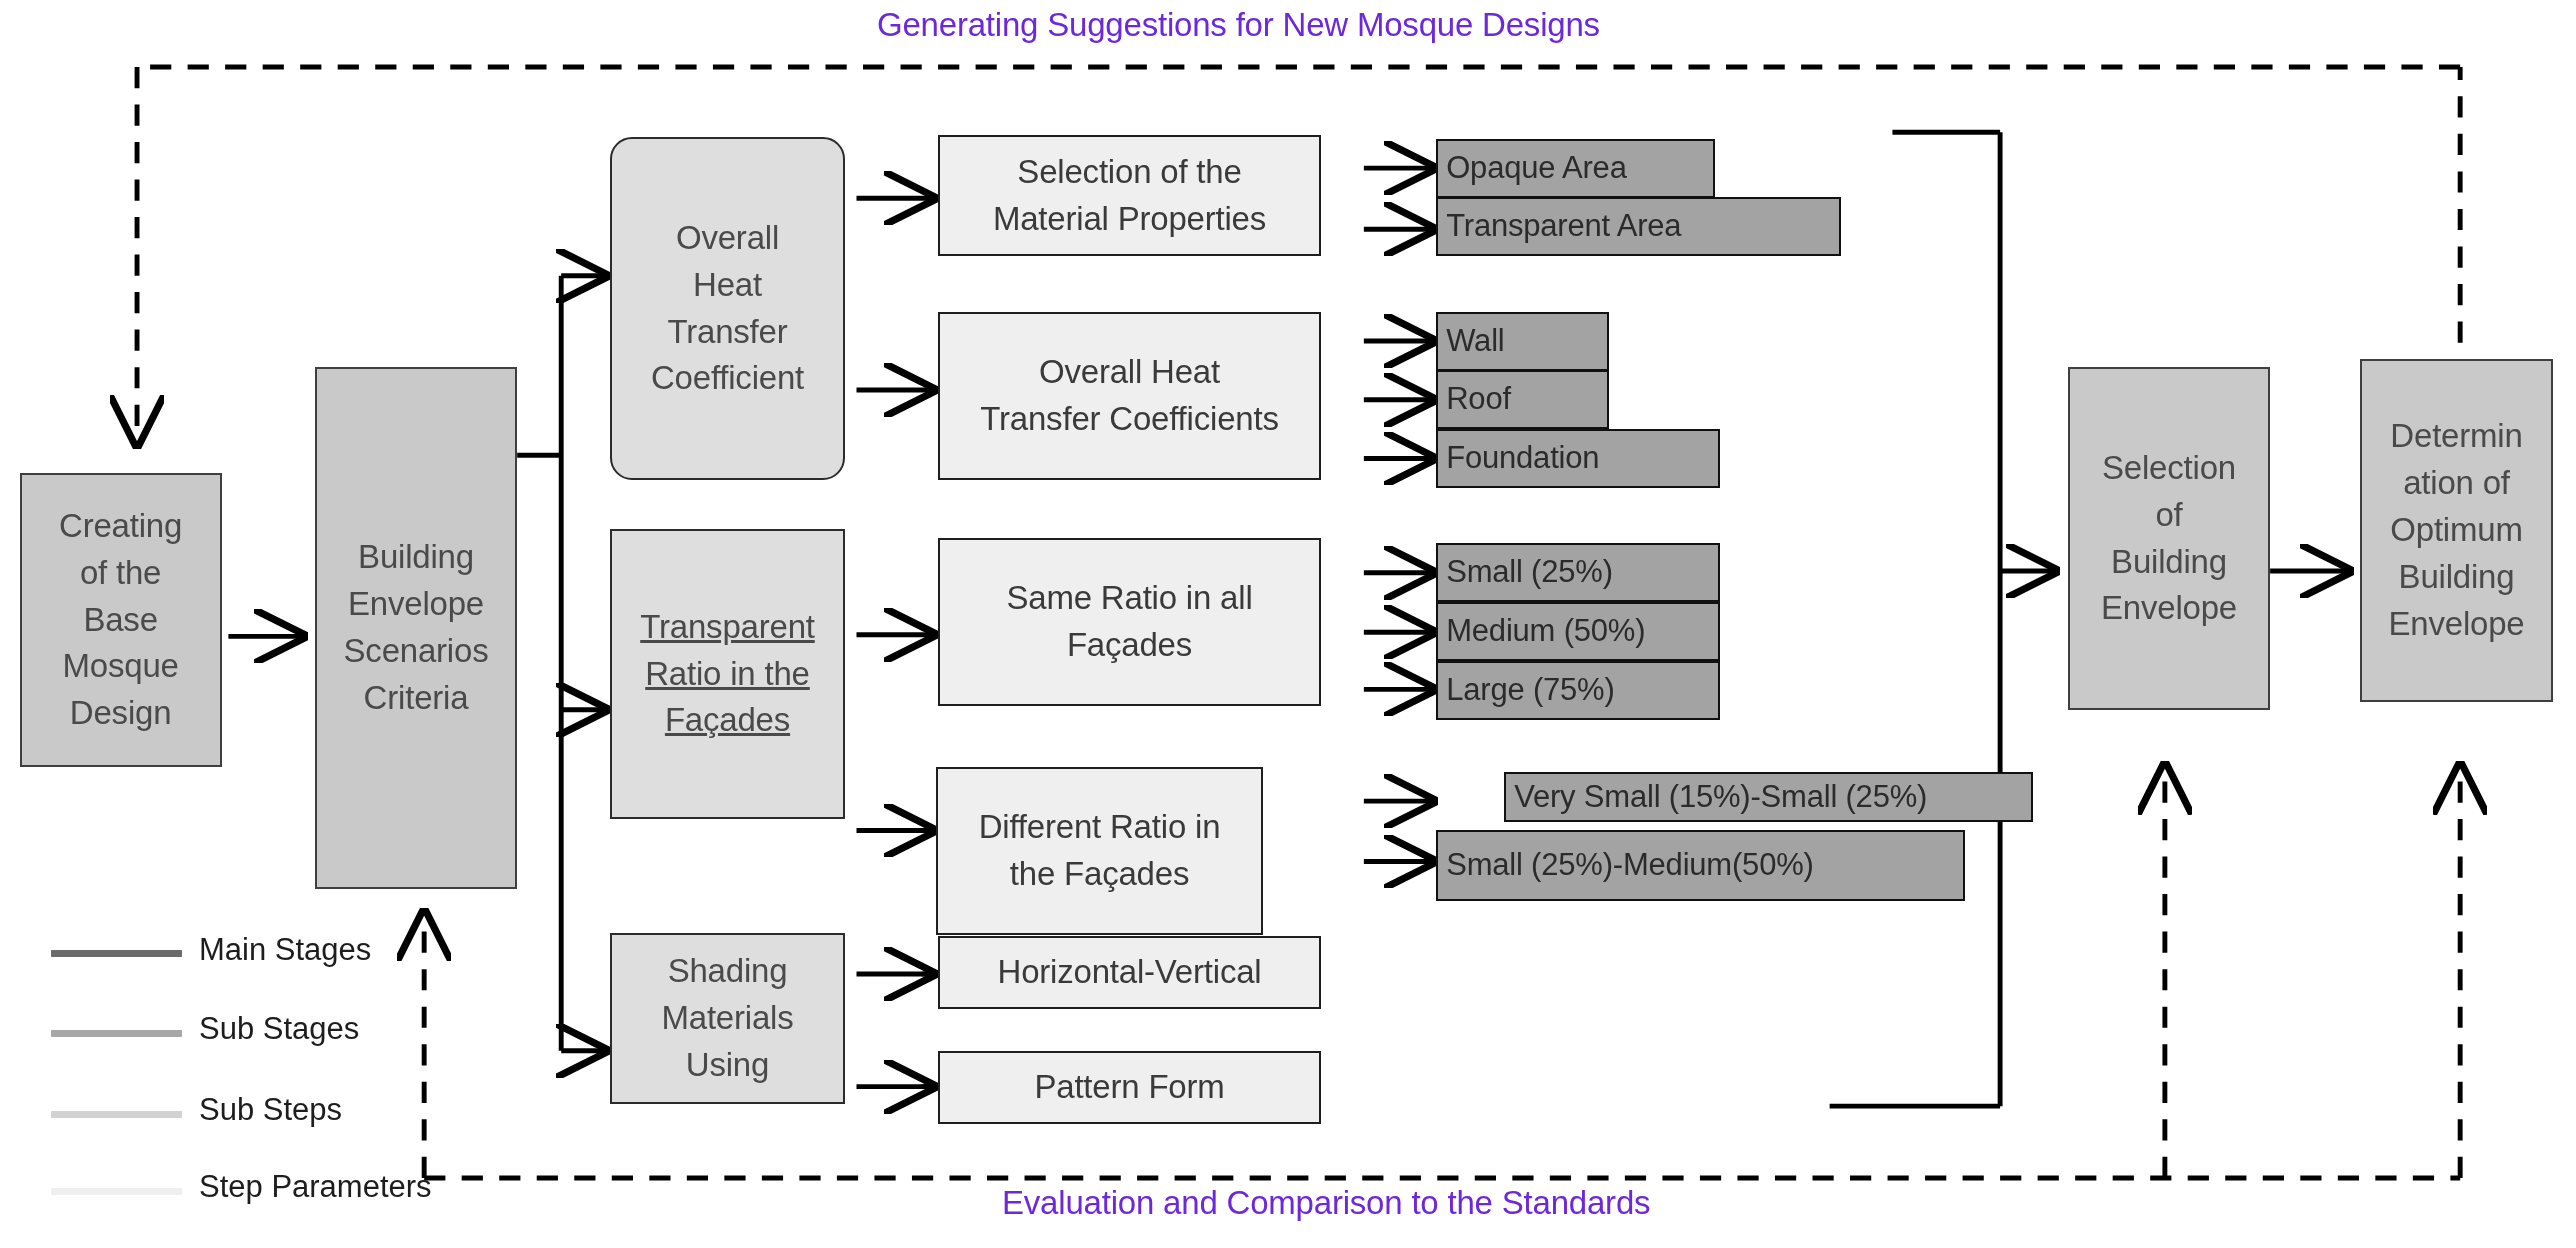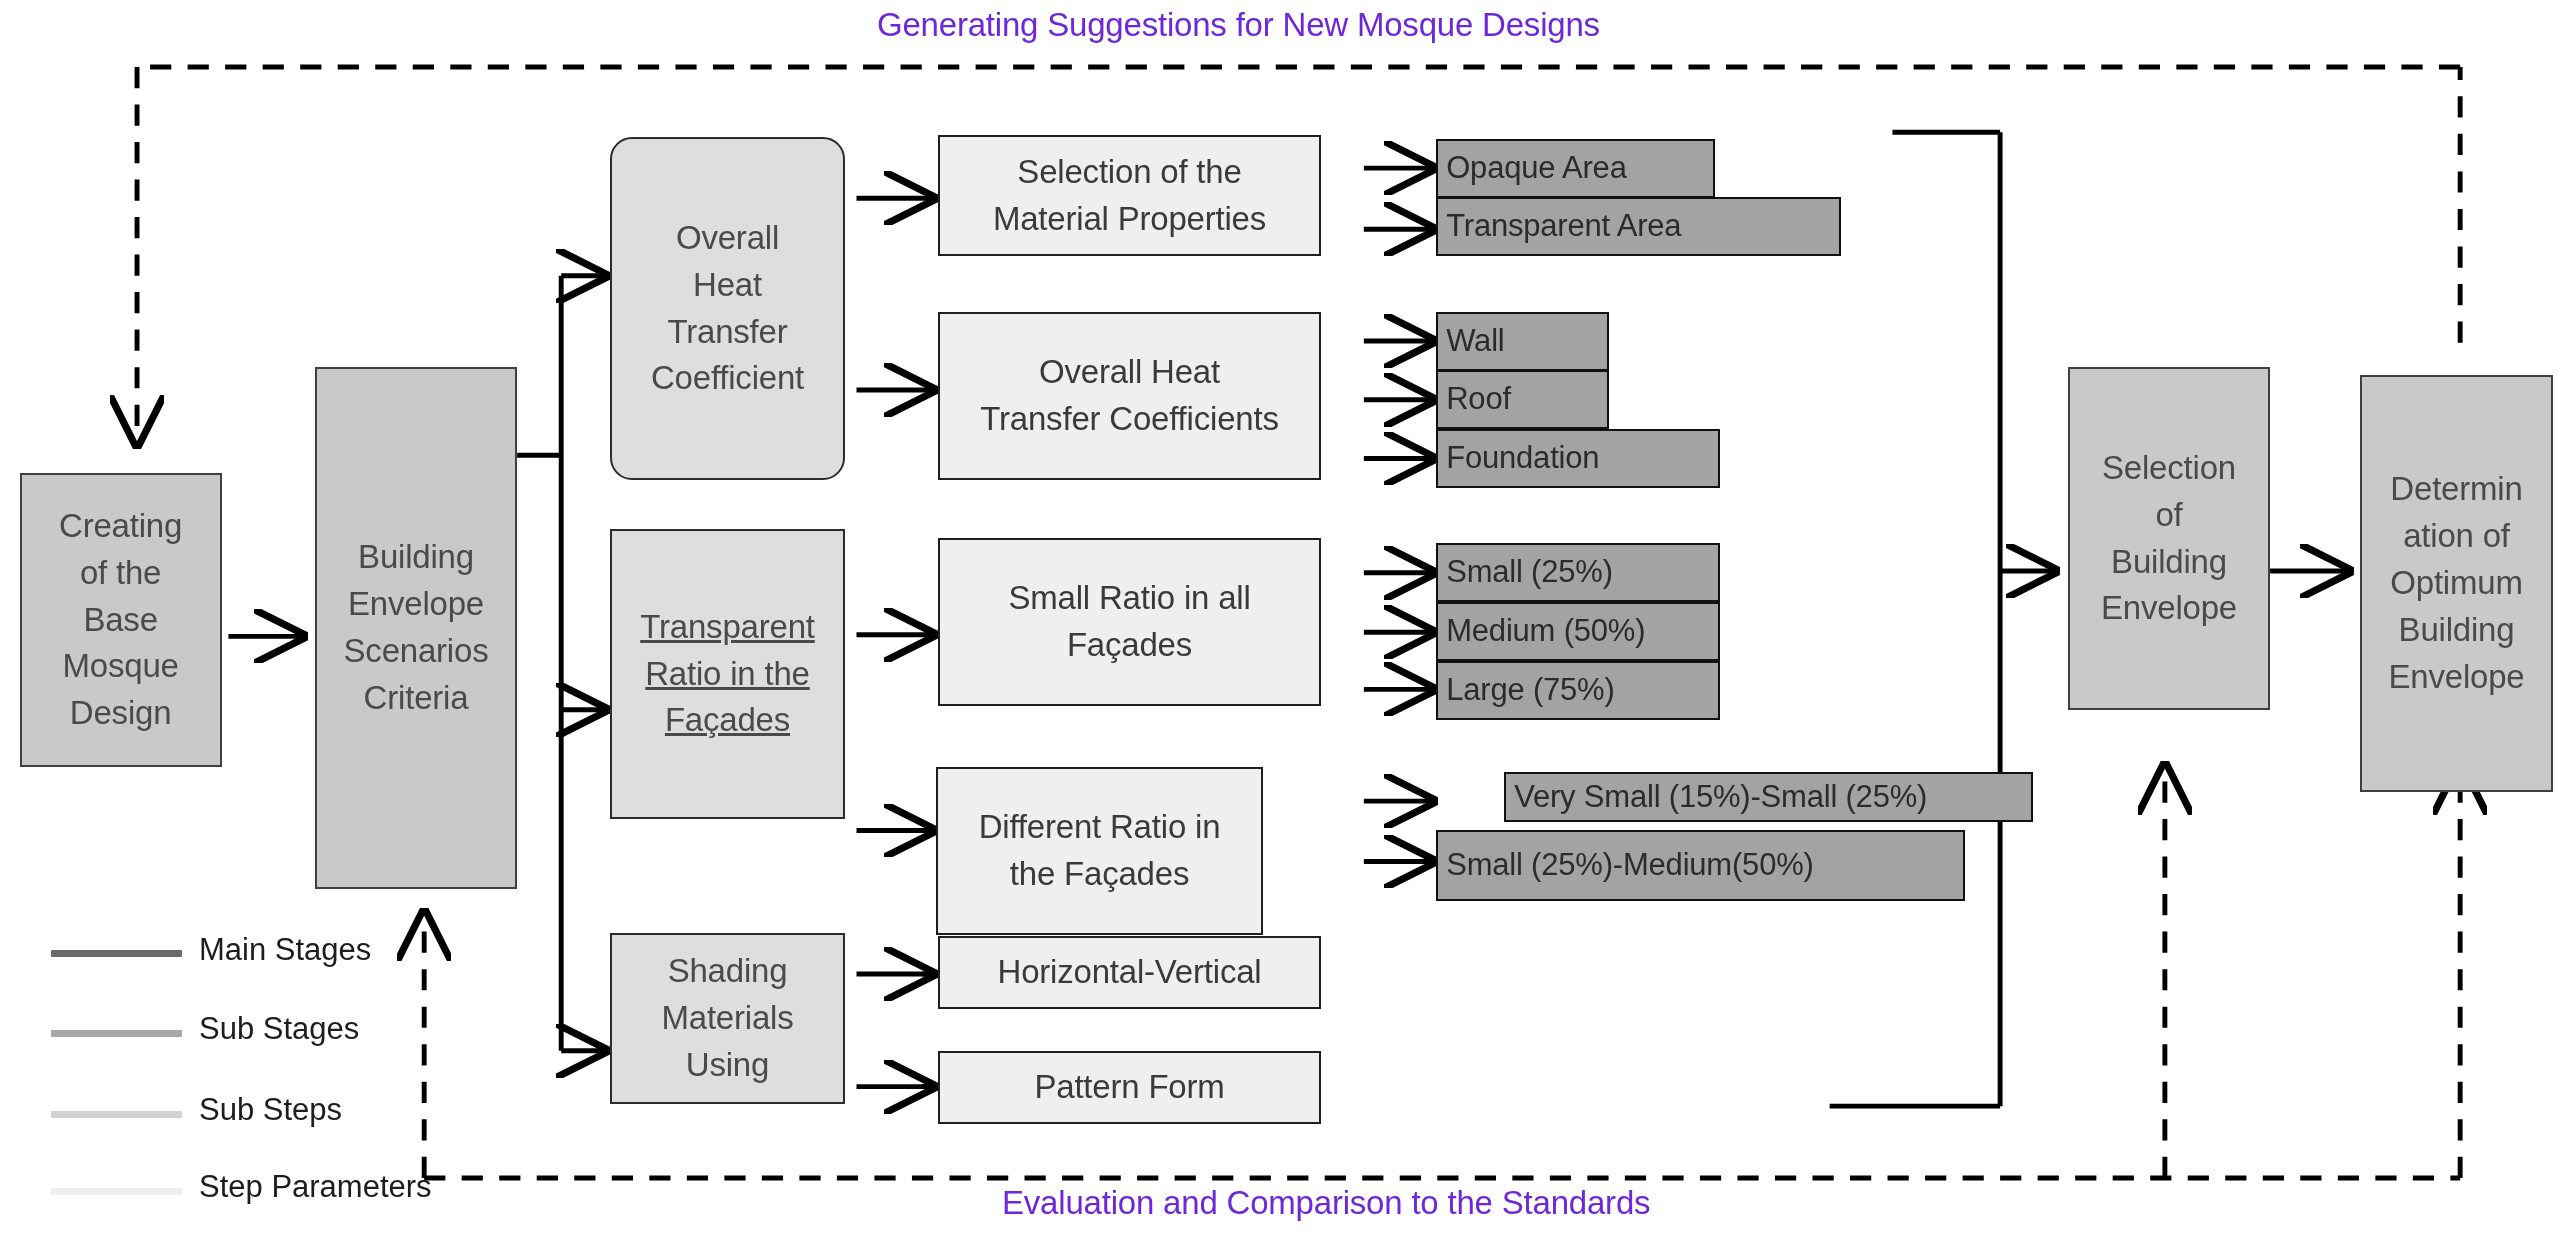--- a/index.html
+++ b/index.html
@@ -165,21 +165,21 @@
   <div class="box main-stage" style="left:315px; top:367px; width:202px; height:522px;">Building
 Envelope
 Scenarios
 Criteria</div>
 
   <div class="box main-stage" style="left:2068px; top:367px; width:202px; height:343px;">Selection
 of
 Building
 Envelope</div>
 
-  <div class="box main-stage" style="left:2360px; top:375px; width:193px; height:417px;">Determin
+  <div class="box main-stage" style="left:2360px; top:359px; width:193px; height:343px;">Determin
 ation of
 Optimum
 Building
 Envelope</div>
 
   <div class="box sub-stage" style="left:610px; top:137px; width:235px; height:343px;border-radius:22px;">Overall
 Heat
 Transfer
 Coefficient</div>
 
@@ -190,21 +190,21 @@
   <div class="box sub-step" style="left:938px; top:135px; width:383px; height:121px;">Selection of the
 Material Properties</div>
 
   <div class="box sub-stage" style="left:610px; top:933px; width:235px; height:171px;">Shading
 Materials
 Using</div>
 
   <div class="box sub-step" style="left:938px; top:312px; width:383px; height:168px;">Overall Heat
 Transfer Coefficients</div>
 
-  <div class="box sub-step" style="left:938px; top:538px; width:383px; height:168px;">Small Ratio in all
+  <div class="box sub-step" style="left:938px; top:538px; width:383px; height:168px;">Same Ratio in all
 Façades</div>
 
   <div class="box sub-step" style="left:936px; top:767px; width:327px; height:168px;text-align:center;">Different Ratio in
 the Façades</div>
 
   <div class="box sub-step" style="left:938px; top:936px; width:383px; height:73px;">Horizontal-Vertical</div>
 
   <div class="box sub-step" style="left:938px; top:1051px; width:383px; height:73px;">Pattern Form</div>
 
   <div class="box step-param" style="left:1436px; top:139px; width:279px; height:59px;">Opaque Area</div>

